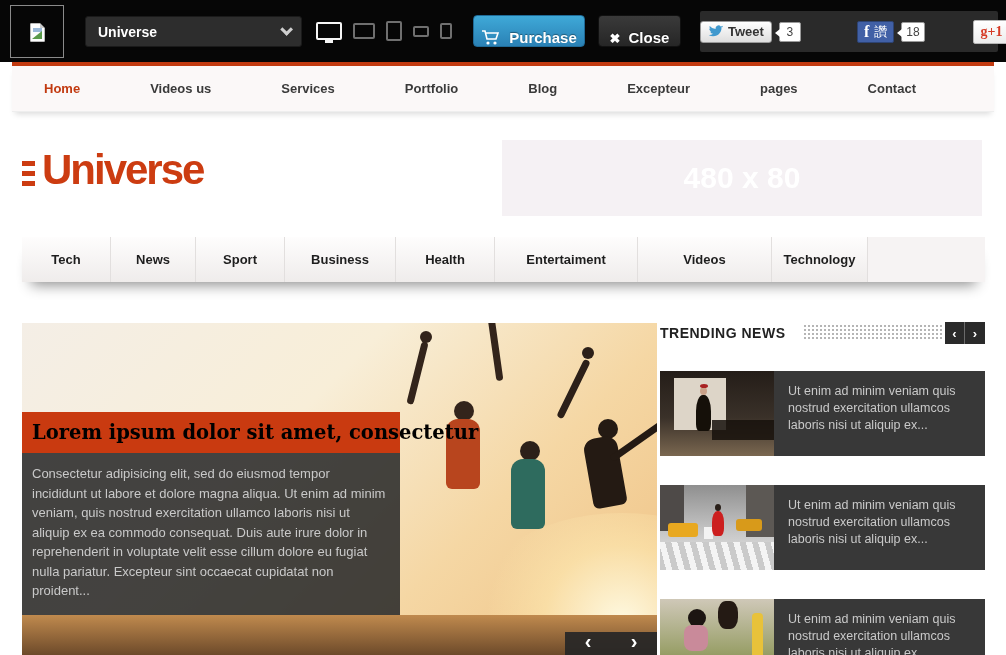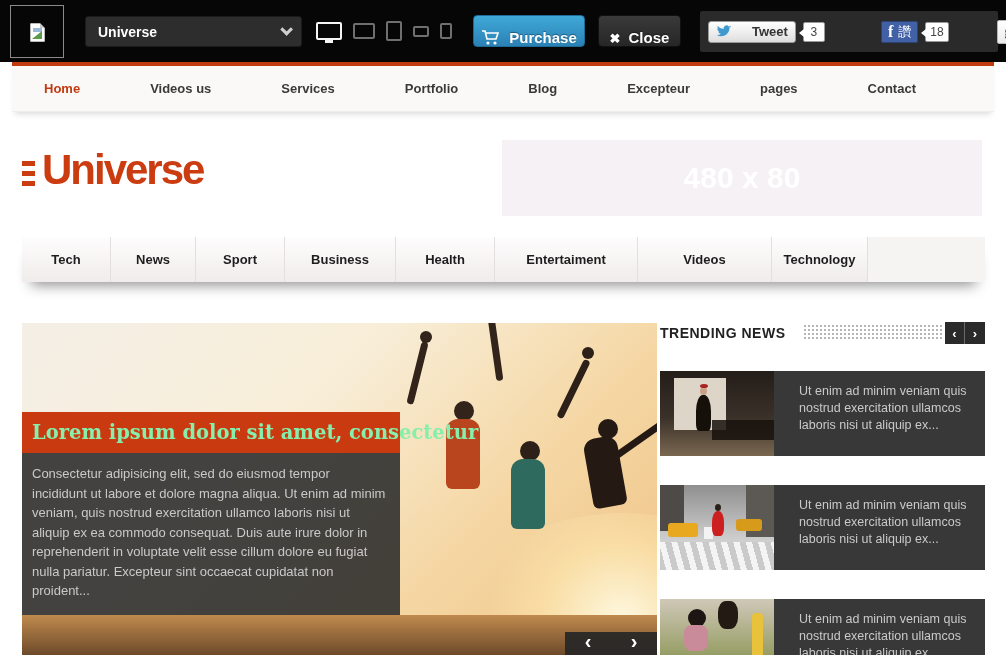--- a/index.html
+++ b/index.html
@@ -41,22 +41,22 @@
       border:1px solid #111; }
 
   #social-panel { left:700px; top:11px; width:298px; height:41px; background:#2a2a2a; border-radius:2px;
       display:flex; align-items:center; }
   .soc-group { display:flex; align-items:center; }
   .bubble { background:#fff; border:1px solid #9a9a9a; border-radius:2px; min-width:22px; height:20px;
       font-size:12px; color:#444; display:flex; align-items:center; justify-content:center;
       padding:0 4px; position:relative; margin-left:7px; }
   .bubble::before { content:""; position:absolute; left:-5px; top:6px; width:0; height:0;
       border-top:4px solid transparent; border-bottom:4px solid transparent; border-right:5px solid #fff; }
-  #tweet-btn { margin-left:8px; height:22px; background:linear-gradient(#fff,#dedede); border:1px solid #999;
-      border-radius:3px; display:flex; align-items:center; padding:0 7px; gap:20px;
+  #tweet-btn { margin-left:0; height:22px; background:linear-gradient(#fff,#dedede); border:1px solid #999;
+      border-radius:3px; display:flex; align-items:center; padding:0 7px; gap:4px;
       font-size:13px; font-weight:bold; color:#333; cursor:pointer; }
   #fb-btn { margin-left:56px; height:22px; background:#4160a6; border:1px solid #2d4373; border-radius:2px;
       display:flex; align-items:center; padding:0 6px; gap:5px; color:#fff; font-size:13px; cursor:pointer; }
   #fb-btn .f { font-family:"Liberation Serif", serif; font-weight:bold; font-size:16px; }
   #gp-btn { margin-left:48px; height:24px; background:linear-gradient(#fff,#ececec); border:1px solid #b5b5b5;
       border-radius:2px; display:flex; align-items:center; padding:0 7px; cursor:pointer;
       color:#d63b27; font-weight:bold; font-size:14px; font-family:"Liberation Serif", serif; }
 
   
   #main-nav-wrap { left:12px; top:62px; width:982px; border-top:4px solid #c23a10; }
@@ -93,21 +93,21 @@
   #sand { left:0; bottom:0; width:635px; height:40px;
       background:linear-gradient(#c08a4e,#6d4a2a); position:absolute; }
   .sil { position:absolute; background:#33241b; }
   .arm { width:7px; height:64px; border-radius:4px; }
   .hand { width:12px; height:12px; border-radius:50%; }
   .head { width:20px; height:20px; border-radius:50%; }
   .torso { width:34px; height:70px; border-radius:12px 12px 6px 6px; }
 
   #headline-bar { left:0; top:89px; width:378px; height:41px; background:#c93a10; position:absolute;
       display:flex; align-items:center; padding:0 10px; }
-  #headline-bar span { color:#86efac; font-family:"DejaVu Serif", serif; font-weight:bold; font-size:19.5px;
+  #headline-bar span { color:#000000; font-family:"DejaVu Serif", serif; font-weight:bold; font-size:19.5px;
       white-space:nowrap; }
   #excerpt-box { left:0; top:130px; width:378px; position:absolute; background:rgba(42,42,42,.88);
       padding:11px 12px 14px 10px; color:#c9c9c9; font-size:13px; line-height:19.5px; }
   #slider-nav { left:543px; top:309px; width:92px; height:23px; position:absolute; background:rgba(38,38,38,.92);
       display:flex; }
   #slider-nav .sn { width:46px; height:23px; color:#fff; font-size:20px; font-weight:bold;
       display:flex; align-items:center; justify-content:center; cursor:pointer; line-height:0; padding-bottom:6px; }
 
   
   #trending { left:660px; top:322px; width:325px; height:333px; }
@@ -115,21 +115,21 @@
   #trend-title { position:absolute; left:0; top:3px; font-size:14px; font-weight:bold; color:#222;
       letter-spacing:.5px; }
   #trend-dots { position:absolute; left:143px; top:2px; width:140px; height:17px;
       background-image:radial-gradient(#b5b5b5 1px, transparent 1.3px); background-size:4px 4px; }
   #trend-arrows { position:absolute; left:285px; top:0; width:40px; height:22px; background:#2a2a2a; display:flex; }
   #trend-arrows .ta { width:20px; height:22px; color:#fff; font-size:13px; font-weight:bold;
       display:flex; align-items:center; justify-content:center; cursor:pointer; }
   #trend-arrows .ta:first-child { border-right:1px solid #6a6a6a; }
 
   .trend-item { position:absolute; left:0; width:325px; height:85px; background:#383838; display:flex; cursor:pointer; }
-  .trend-item .txt { padding:12px 10px 0 25px; color:#c9c9c9; font-size:12.5px; line-height:17px; }
+  .trend-item .txt { padding:12px 10px 0 14px; color:#c9c9c9; font-size:12.5px; line-height:17px; }
   .thumb { position:relative; width:114px; height:85px; overflow:hidden; flex:none; }
   .t1 { background:linear-gradient(180deg,#241d18 0%,#3a3129 55%,#7a6750 100%); }
   .t1 .wall { position:absolute; left:14px; top:7px; width:52px; height:52px; background:#ddd5c8; }
   .t1 .model { position:absolute; left:36px; top:24px; width:15px; height:36px; background:#151009; border-radius:45% 45% 20% 20%; }
   .t1 .mhead { position:absolute; left:40px; top:16px; width:7px; height:8px; background:#c9a188; border-radius:50%; }
   .t1 .mhat { position:absolute; left:40px; top:13px; width:8px; height:4px; background:#a82222; border-radius:50%; }
   .t1 .crowd { position:absolute; right:0; bottom:16px; width:62px; height:20px; background:rgba(22,17,12,.85); }
   .t2 { background:linear-gradient(180deg,#8f8f8f 0%,#c6c6c6 55%,#ececec 100%); }
   .t2 .bldl { position:absolute; left:0; top:0; width:24px; height:46px; background:#4e4a48; }
   .t2 .bldr { position:absolute; right:0; top:0; width:28px; height:52px; background:#5c5854; }

